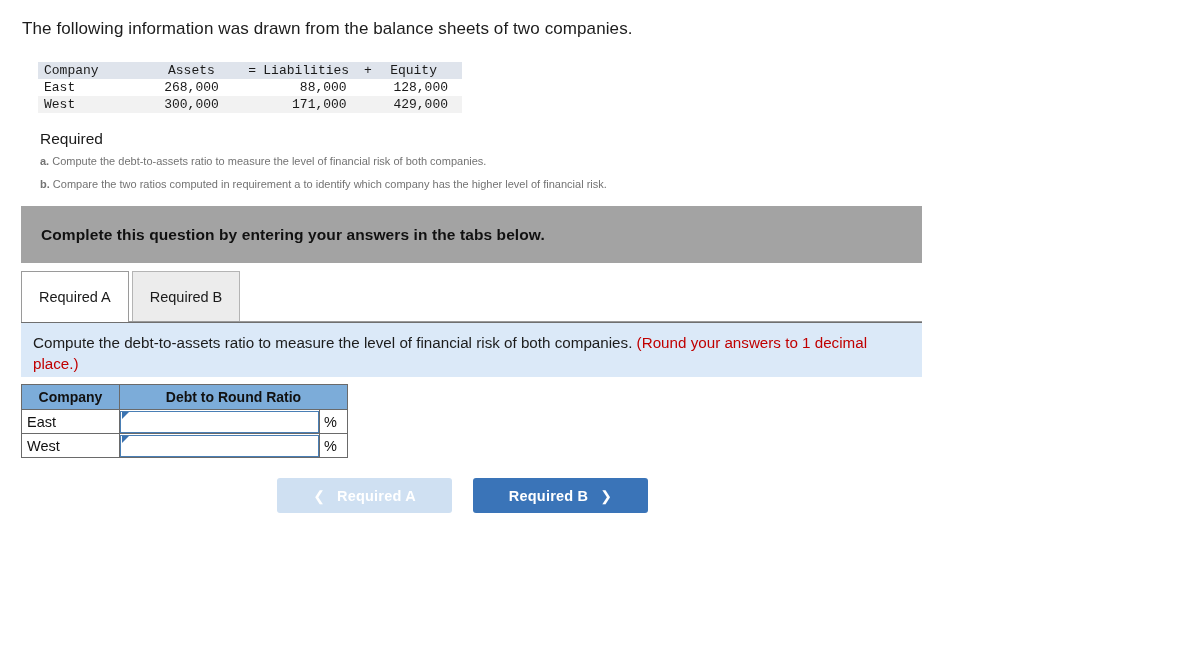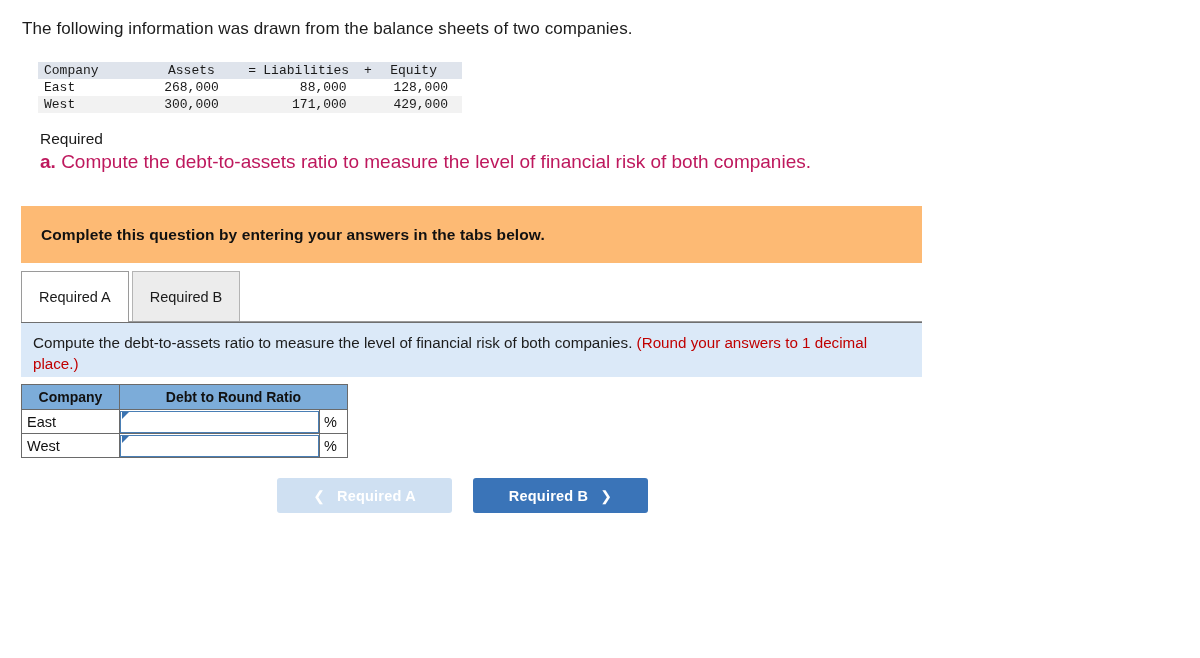--- a/index.html
+++ b/index.html
@@ -58,34 +58,34 @@
 
   
   .req-wrap { margin: 16px 0 0 20px; }
   .req-title {
     font-size: 15.5px;
     font-weight: normal;
     line-height: 20px;
     margin-bottom: 1px;
   }
   .req-line {
-    font-size: 19px;
+    font-size: 11px;
     line-height: 23px;
-    color: #be185d;
+    color: #737373;
   }
   .req-line b { font-weight: bold; }
 
   
   .gray-banner {
     position: absolute;
     left: 21px;
     top: 206px;
     width: 901px;
     height: 57px;
-    background: #fdba74;
+    background: #a3a3a3;
     display: flex;
     align-items: center;
   }
   .gray-banner .gb-text {
     font-size: 15.5px;
     font-weight: bold;
     color: #111;
     padding-left: 20px;
     letter-spacing: .1px;
   }
@@ -276,20 +276,24 @@
       </tr>
     </tbody>
   </table>
 
   <div class="req-wrap">
     <div class="req-title">Required</div>
     <div class="req-line">
       <b>a.</b>
       <span>Compute the debt-to-assets ratio to measure the level of financial risk of both companies.</span>
     </div>
+    <div class="req-line">
+      <b>b.</b>
+      <span>Compare the two ratios computed in requirement a to identify which company has the higher level of financial risk.</span>
+    </div>
   </div>
 
   <div class="gray-banner">
     <span class="gb-text">Complete this question by entering your answers in the tabs below.</span>
   </div>
 
   <div class="tabstrip">
     <div class="tab active">
       <span>Required A</span>
     </div>

